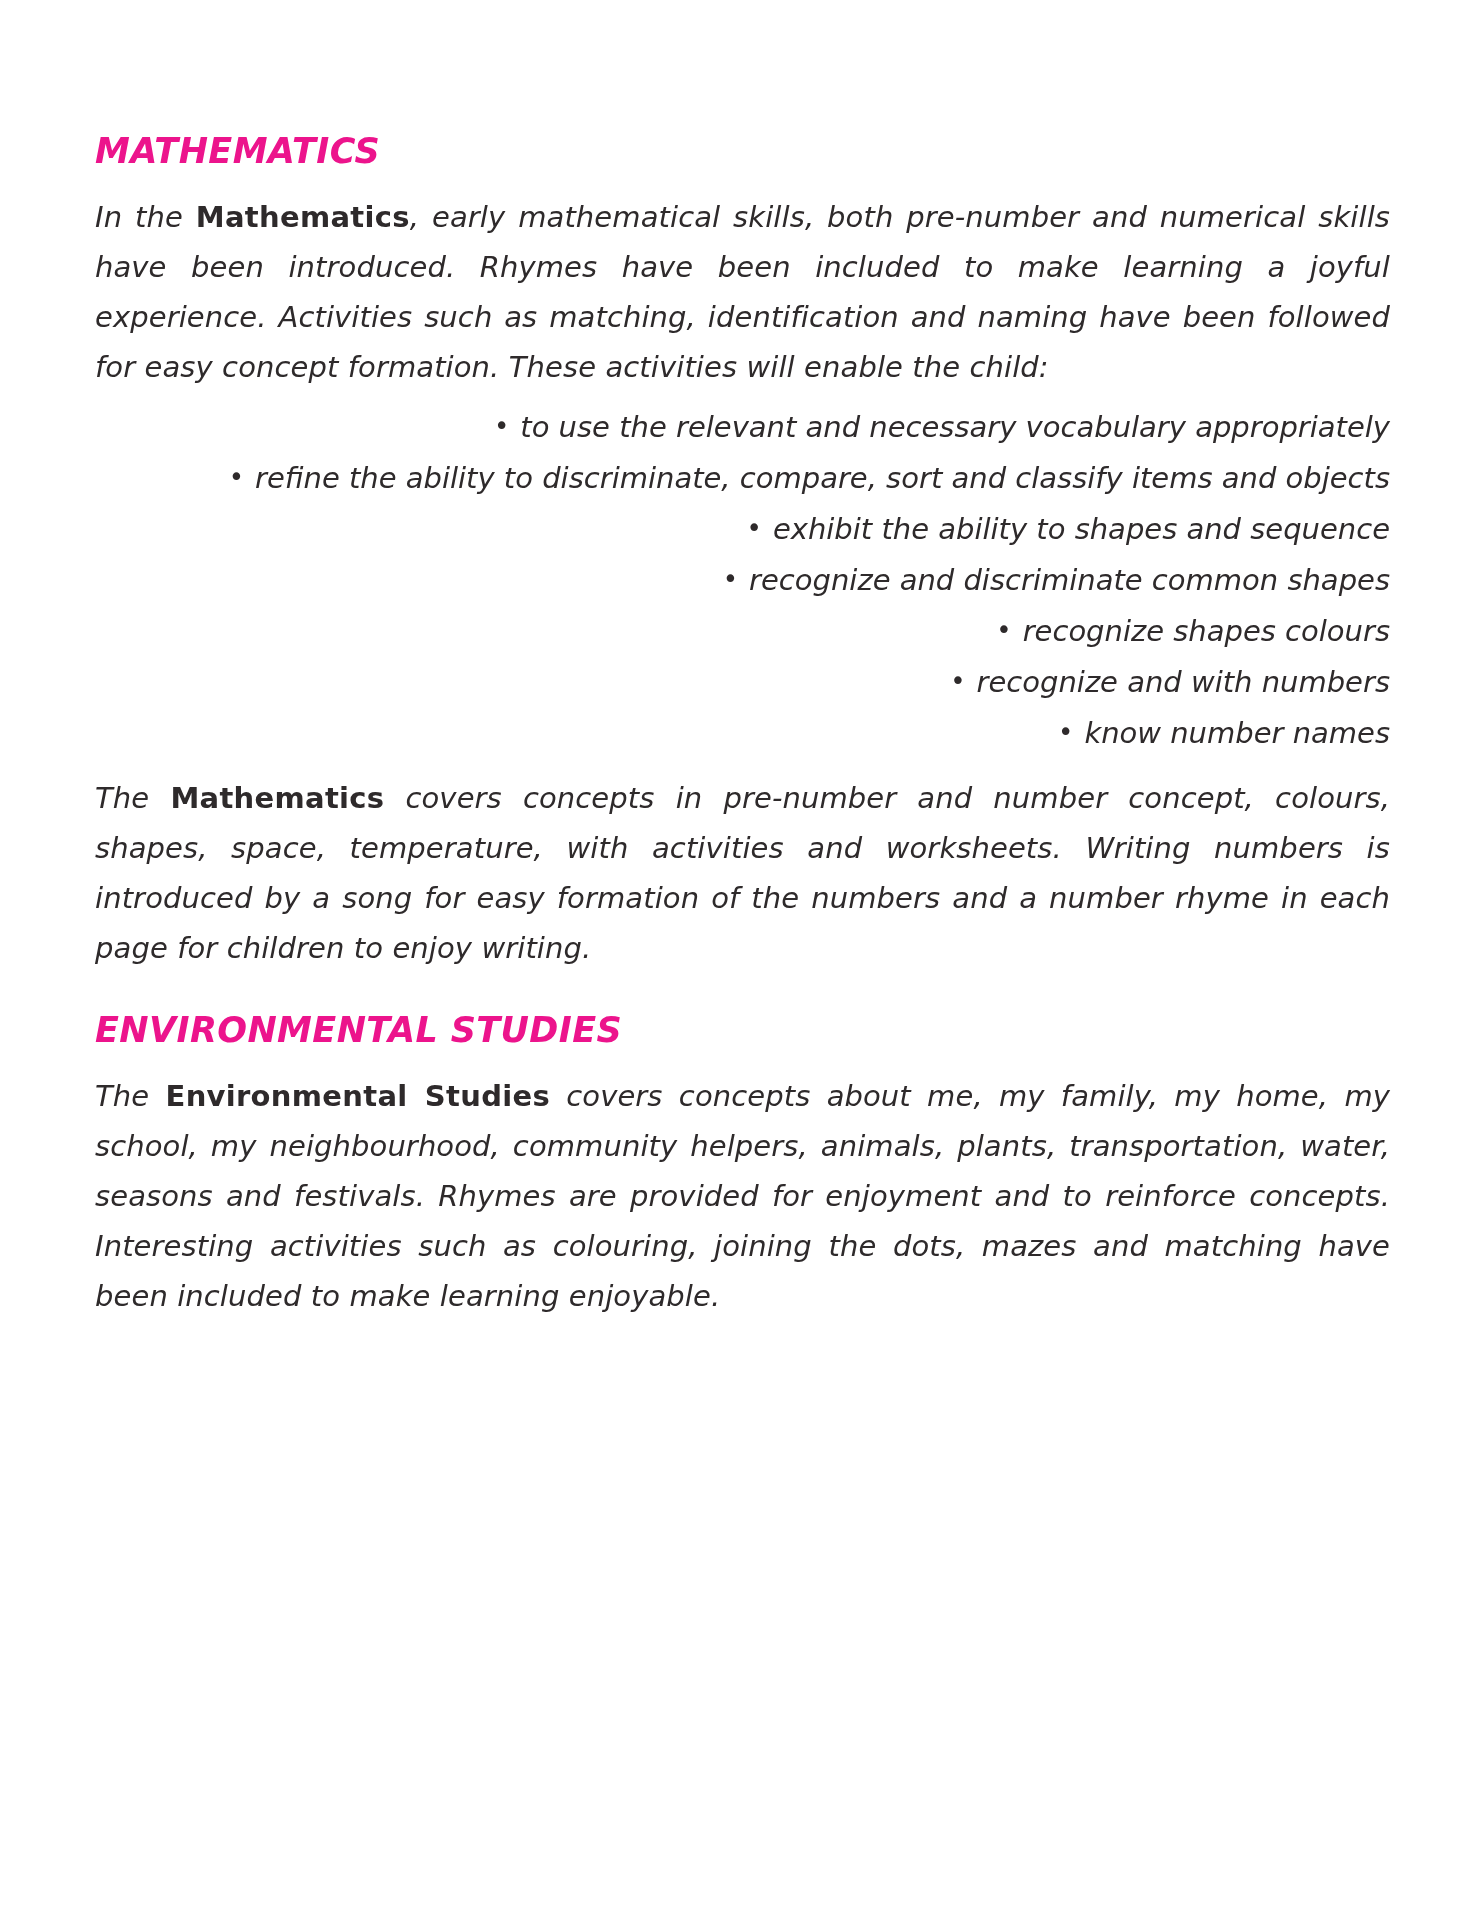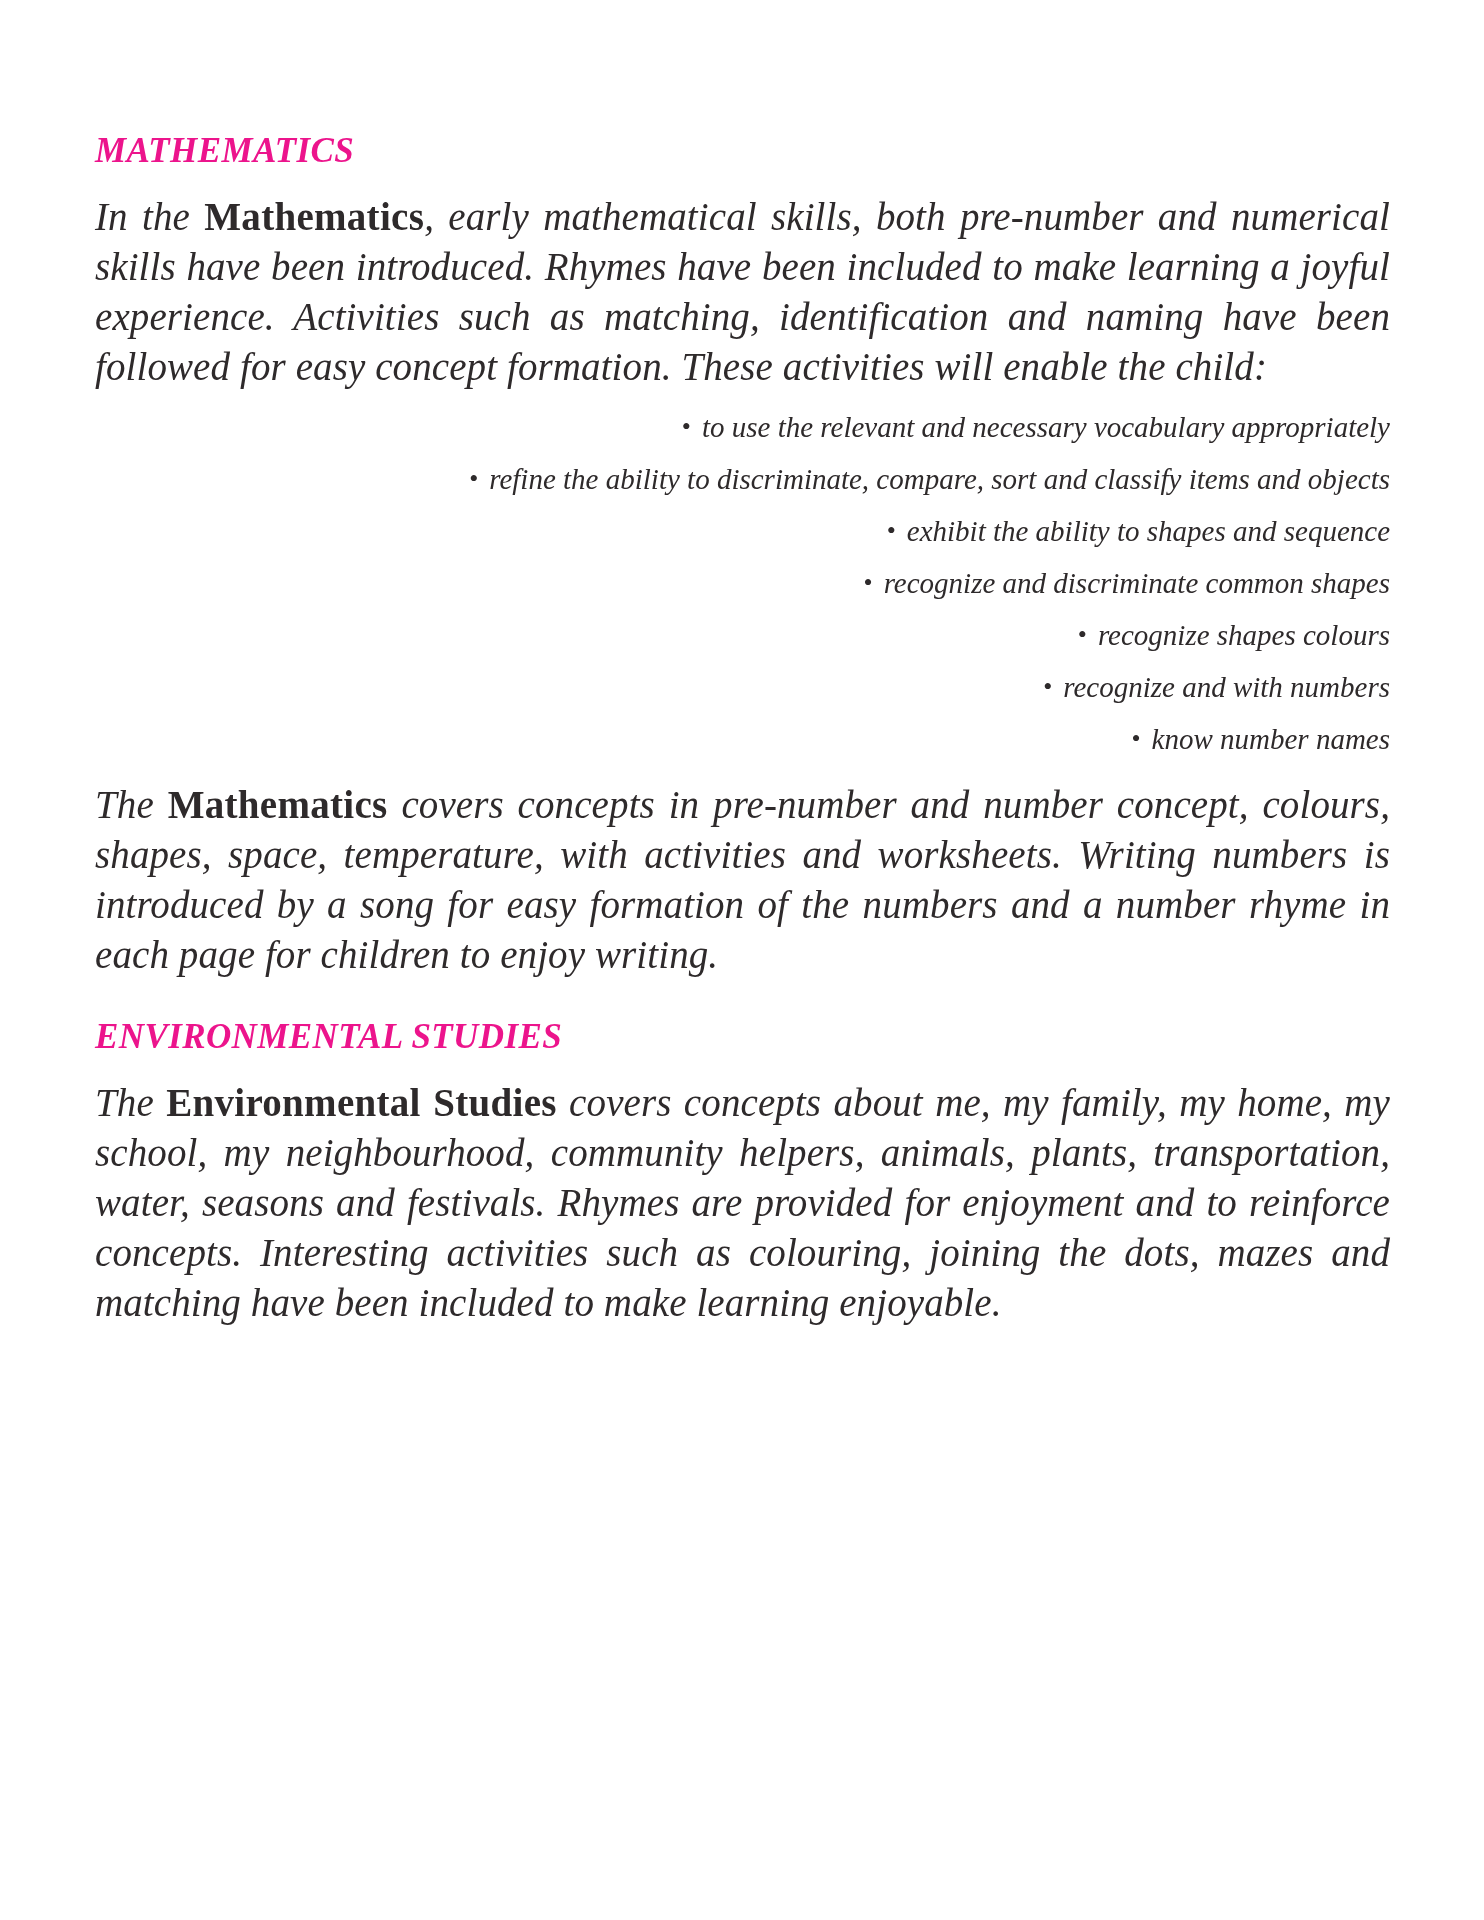--- a/index.html
+++ b/index.html
@@ -12,37 +12,36 @@
     height: 1920px;
     overflow: hidden;
     font-family: "DejaVu Sans", sans-serif;
   }
   .page {
     box-sizing: border-box;
     width: 1484px;
     height: 1756px;
     padding: 130px 94px 0 95px;
     background: #ffffff;
-    font-family: Liberation Serif, serif;
   }
   .section-heading {
     margin: 0 0 20px 0;
     font-size: 35px;
     line-height: 42px;
     font-weight: 700;
     font-style: italic;
     letter-spacing: 0.4px;
     color: #ec148c;
   }
   .section-heading.second {
     margin-top: 36px;
   }
   .body-par {
     margin: 0 0 10px 0;
-    font-size: 39px;
+    font-size: 29px;
     line-height: 50px;
     font-style: italic;
     color: #2e2a2b;
     text-align: justify;
     letter-spacing: 0.1px;
   }
   .body-par strong {
     font-style: normal;
     font-weight: 700;
     letter-spacing: 0.3px;

